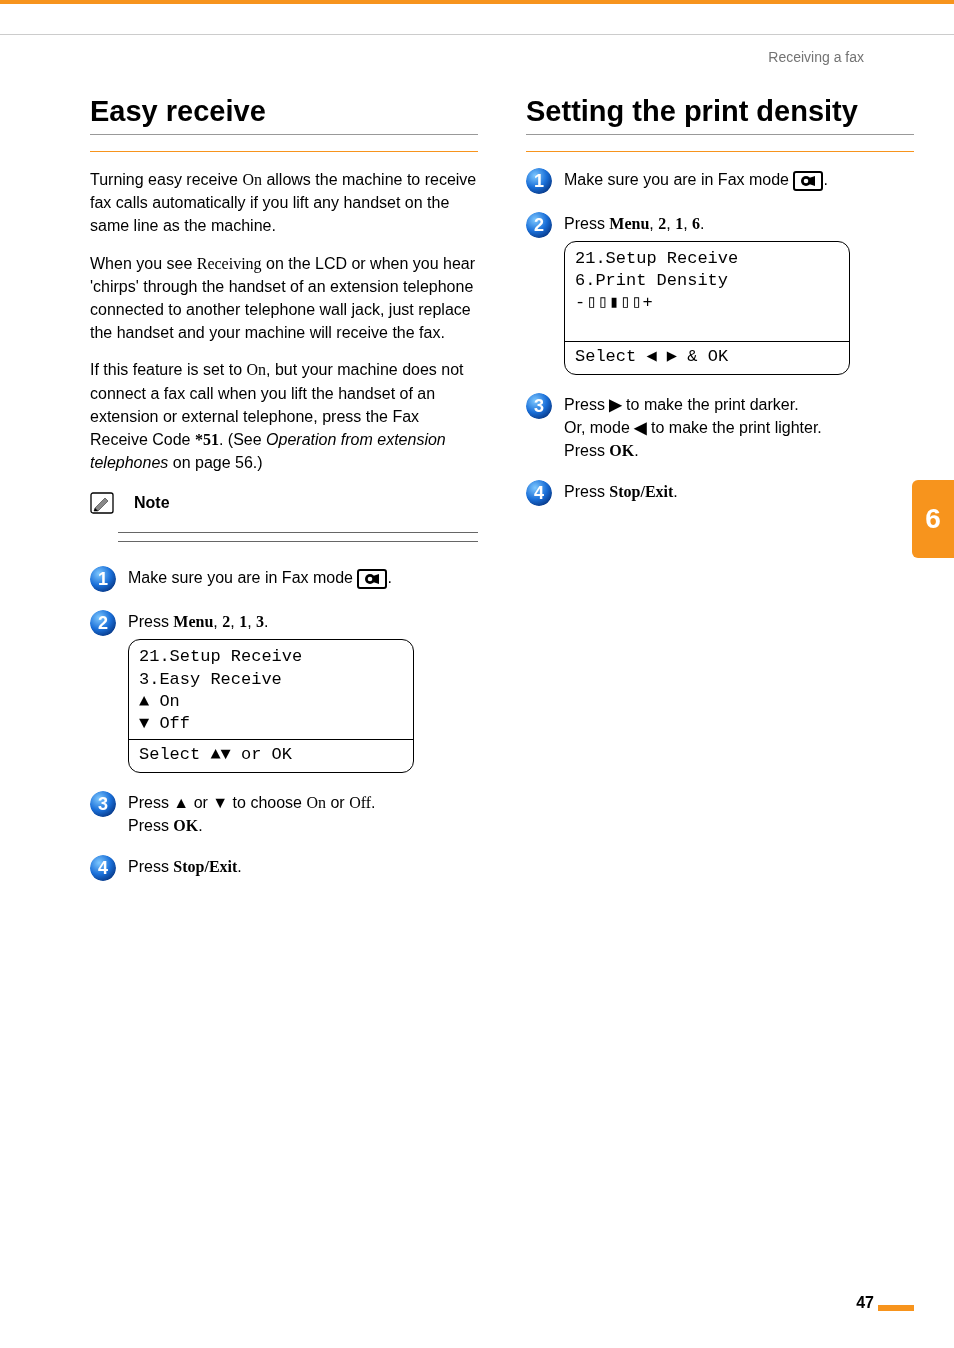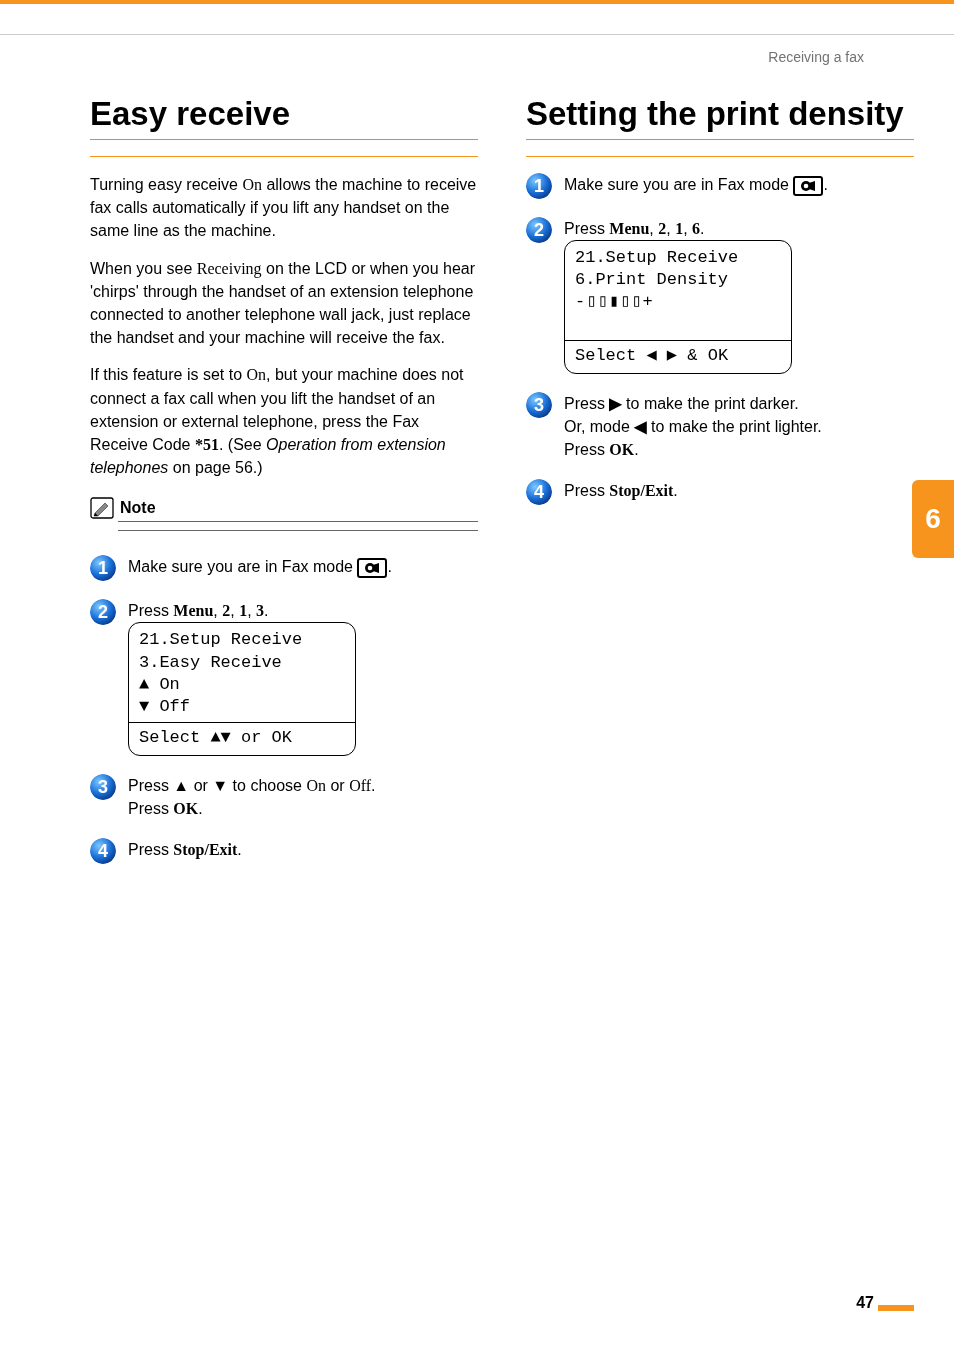--- a/index.html
+++ b/index.html
@@ -9,43 +9,43 @@
       font-family: Arial, Helvetica, sans-serif;
       background: #fff;
       position: relative;
       color: #000;
     }
     .top-bar { height: 4px; background: #f7941d; width: 100%; }
     .top-rule { height: 1px; background: #ccc; margin-top: 30px; }
     .header-text { text-align: right; padding: 14px 90px 0 0; font-size: 14px; color: #737373; }
     .content { display: flex; padding: 30px 40px 0 90px; gap: 48px; }
     .col { flex: 1; min-width: 0; }
-    h2 { font-size: 33px; font-weight: bold; margin-bottom: 6px; }
+    h2 { font-size: 29px; font-weight: bold; margin-bottom: 6px; }
     .hr { height: 1px; background: #999; margin-bottom: 16px; }
     .hr2 { height: 1px; background: #f7941d; margin-bottom: 16px; }
     p, .step-text { font-size: 16px; line-height: 1.45; }
     .pblock { margin-bottom: 14px; }
     .mono { font-family: Liberation Serif, serif; }
     .italic { font-style: italic; }
     .bold { font-weight: bold; font-family: Liberation Serif, serif; }
-    .note-head { display: flex; align-items: center; gap: 6px; margin-top: 18px; margin-bottom: 2px; }
+    .note-head { display: flex; align-items: center; gap: 20px; margin-top: 18px; margin-bottom: 18px; }
     .note-head .nlabel { font-weight: bold; font-size: 16px; }
     .note-rule { height: 1px; background: #666; margin-left: 28px; margin-bottom: 8px; }
     .note-body { margin-left: 28px; font-size: 16px; line-height: 1.45; margin-bottom: 8px; }
     .note-rule-end { height: 1px; background: #666; margin-left: 28px; margin-top: 8px; margin-bottom: 24px; }
     .step { display: flex; gap: 12px; margin-bottom: 18px; align-items: flex-start; }
     .numball {
       width: 26px; height: 26px; border-radius: 50%; display: flex; align-items: center; justify-content: center;
       font-size: 18px; font-weight: bold; flex-shrink: 0; position: relative;
     }
     .iconbox { border: 2px solid #000; border-radius: 3px; padding: 1px 4px; display: inline-flex; align-items: center; height: 20px; vertical-align: middle; }
     .fax-icon { width: 18px; height: 14px; }
     .lcd {
       border: 1.5px solid #000; border-radius: 12px; font-family: "Courier New", monospace;
-      font-size: 17px; line-height: 1.3; width: 228px; overflow: hidden;
+      font-size: 17px; line-height: 1.3; width: 286px; margin-top: 6px; overflow: hidden;
     }
     .lcd-top { padding: 6px 10px 4px; }
     .lcd-divider { border-top: 1.5px solid #000; }
     .lcd-bottom { padding: 4px 10px 6px; }
     .arrow { font-family: Arial, sans-serif; }
     .side-tab {
       position: absolute; right: 0; top: 480px; width: 42px; height: 78px;
       background: #f7941d; border-radius: 6px 0 0 6px; display: flex; align-items: center; justify-content: center;
       color: #fff; font-size: 28px; font-weight: bold;
     }

